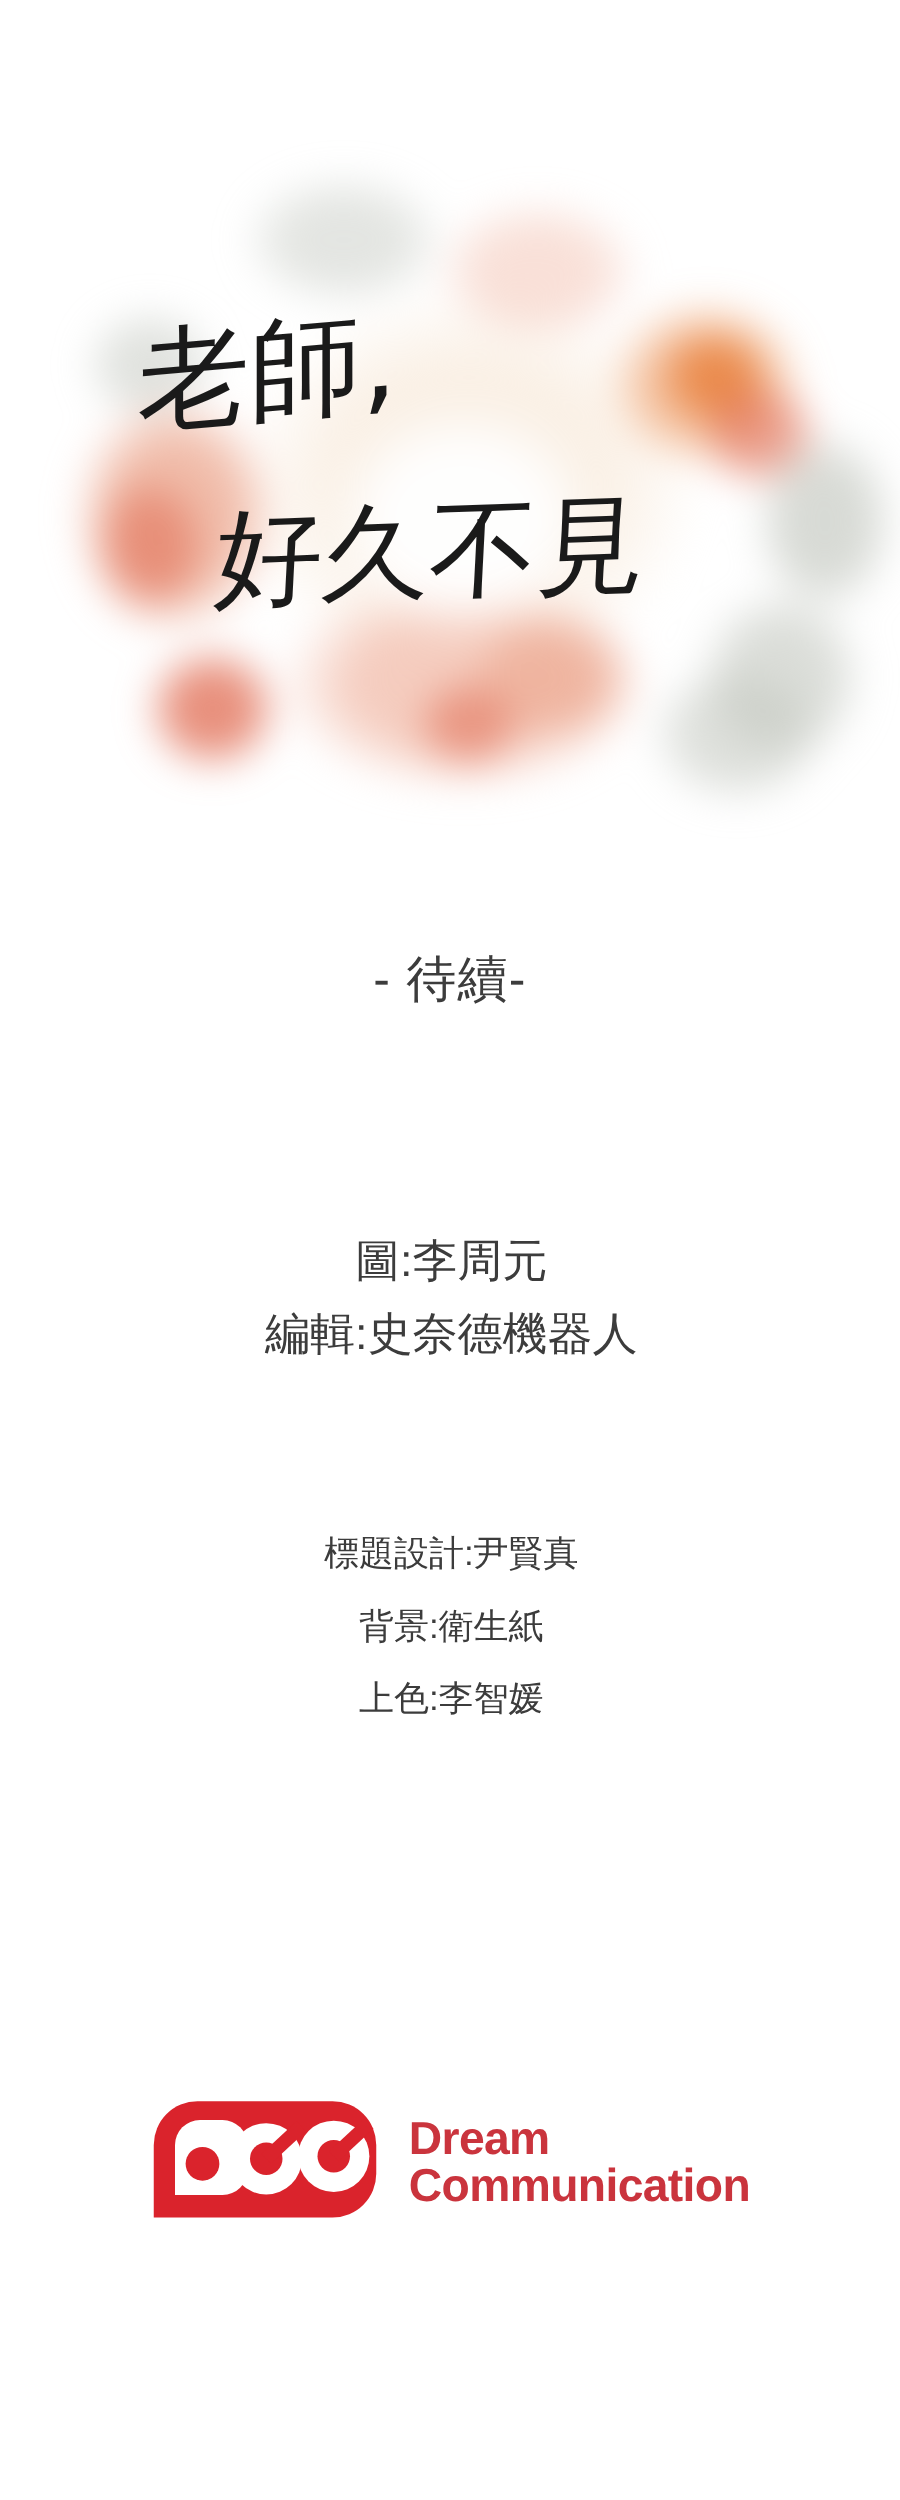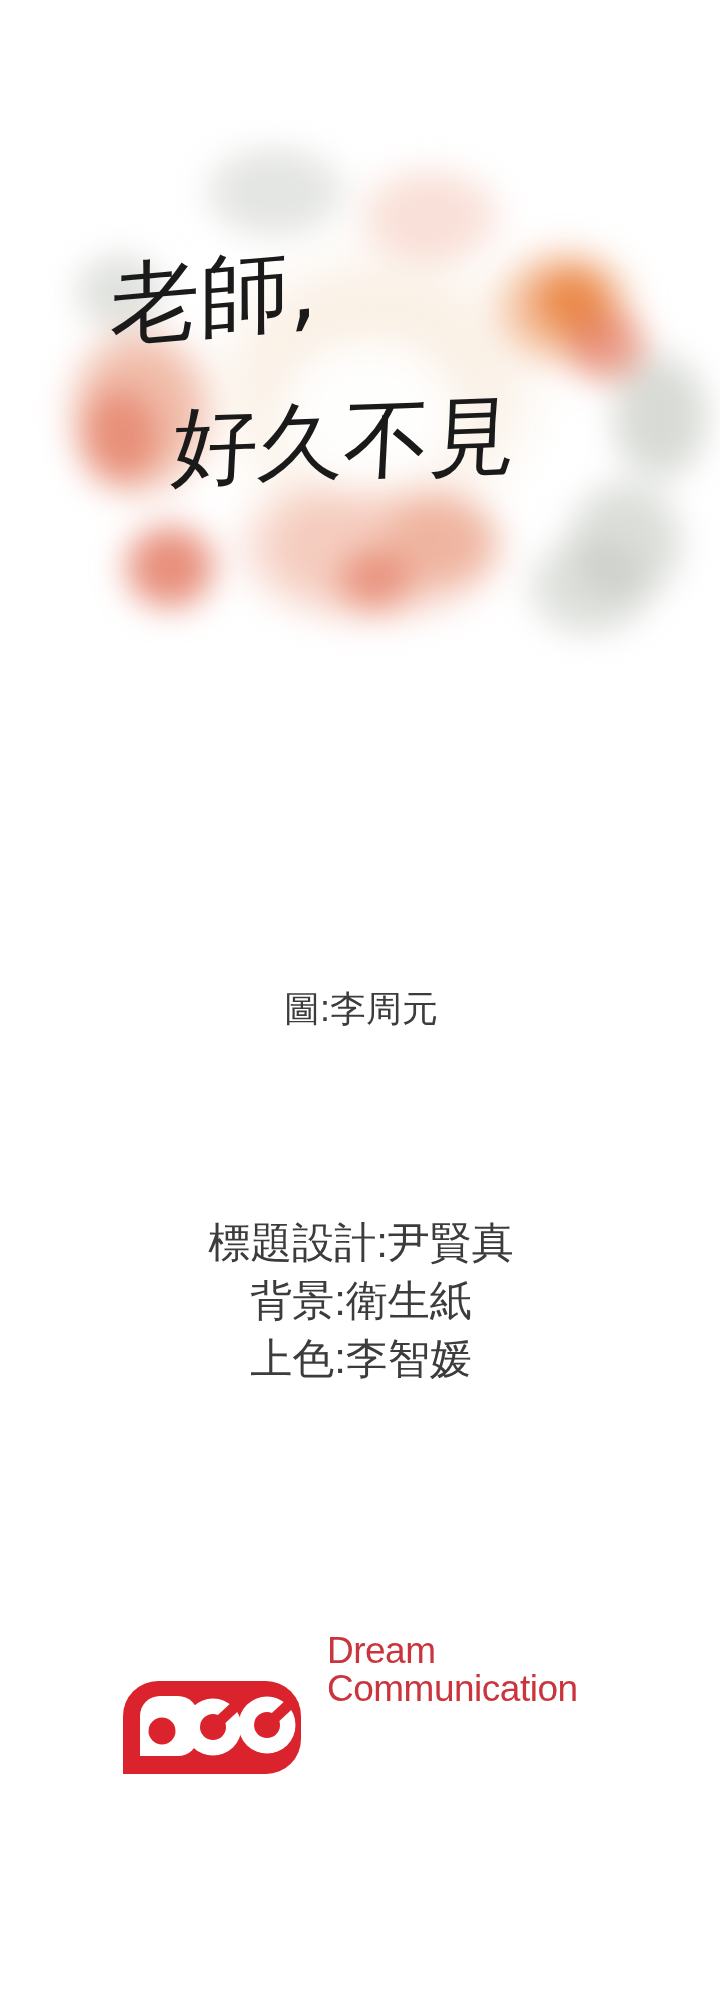--- a/index.html
+++ b/index.html
@@ -26,26 +26,26 @@
   .title-line{position:absolute;color:var(--title-ink);font-family:"DejaVu Sans",sans-serif;
               font-weight:500;white-space:nowrap;transform-origin:left center;}
   .title-line.l1{left:110px;top:246px;font-size:90px;transform:rotate(-5deg) skewX(-5deg);}
   .title-line.l2{left:172px;top:390px;font-size:86px;transform:rotate(-2deg) skewX(-5deg);}
 
   
   .tbc{position:absolute;left:0;top:756px;width:100%;text-align:center;
        font-size:40px;letter-spacing:1px;color:var(--credits-ink);font-weight:500;}
   .credits{position:absolute;left:1px;width:100%;text-align:center;color:var(--credits-ink);font-weight:500;}
   .credits.primary{top:980px;font-size:36px;line-height:58px;}
-  .credits.secondary{top:1214px;font-size:42px;line-height:58px;}
+  .credits.secondary{top:1214px;font-size:28px;line-height:58px;}
 
   
   .logo-badge{position:absolute;left:122px;top:1680px;width:180px;height:96px;}
-  .logo-word{position:absolute;left:327px;top:1632px;font-size:37px;line-height:38px;
-             font-weight:normal;letter-spacing:-0.5px;color:var(--text-red);white-space:nowrap;}
+  .logo-word{position:absolute;left:327px;top:1692px;font-size:37px;line-height:38px;
+             font-weight:bold;letter-spacing:-0.5px;color:var(--text-red);white-space:nowrap;}
   .sr-only{position:absolute;width:1px;height:1px;overflow:hidden;clip:rect(0 0 0 0);white-space:nowrap;}
 </style>
 </head>
 <body>
 
 <div class="page">
 
   <div class="splash">
     <i class="blob" style="--c:var(--splash-cream);left:95px;top:55px;width:520px;height:440px;opacity:1"></i>
     <i class="blob" style="--c:var(--splash-gray);left:140px;top:5px;width:230px;height:150px;opacity:.45"></i>
@@ -62,23 +62,25 @@
     <i class="blob" style="--c:var(--splash-deep-salmon);left:75px;top:385px;width:150px;height:140px;opacity:.75"></i>
     <i class="blob" style="--c:var(--splash-salmon);left:325px;top:355px;width:190px;height:150px;opacity:.85"></i>
     <i class="blob" style="--c:var(--splash-deep-salmon);left:295px;top:415px;width:120px;height:105px;opacity:.55"></i>
     <i class="blob" style="--c:var(--splash-gray);left:470px;top:395px;width:200px;height:160px;opacity:.55"></i>
     <i class="blob" style="--c:#ffffff;left:195px;top:170px;width:310px;height:270px;opacity:.95"></i>
   </div>
 
   <div class="title-line l1">老師,</div>
   <div class="title-line l2">好久不見</div>
 
+  <div class="tbc">- 待續-</div>
 
   <div class="credits primary">
     <div>圖:李周元</div>
+    <div>編輯:史奈德機器人</div>
   </div>
 
   <div class="credits secondary">
     <div>標題設計:尹賢真</div>
     <div>背景:衛生紙</div>
     <div>上色:李智媛</div>
   </div>
 
   <div class="logo-badge">
     <span class="sr-only">DCC</span>

